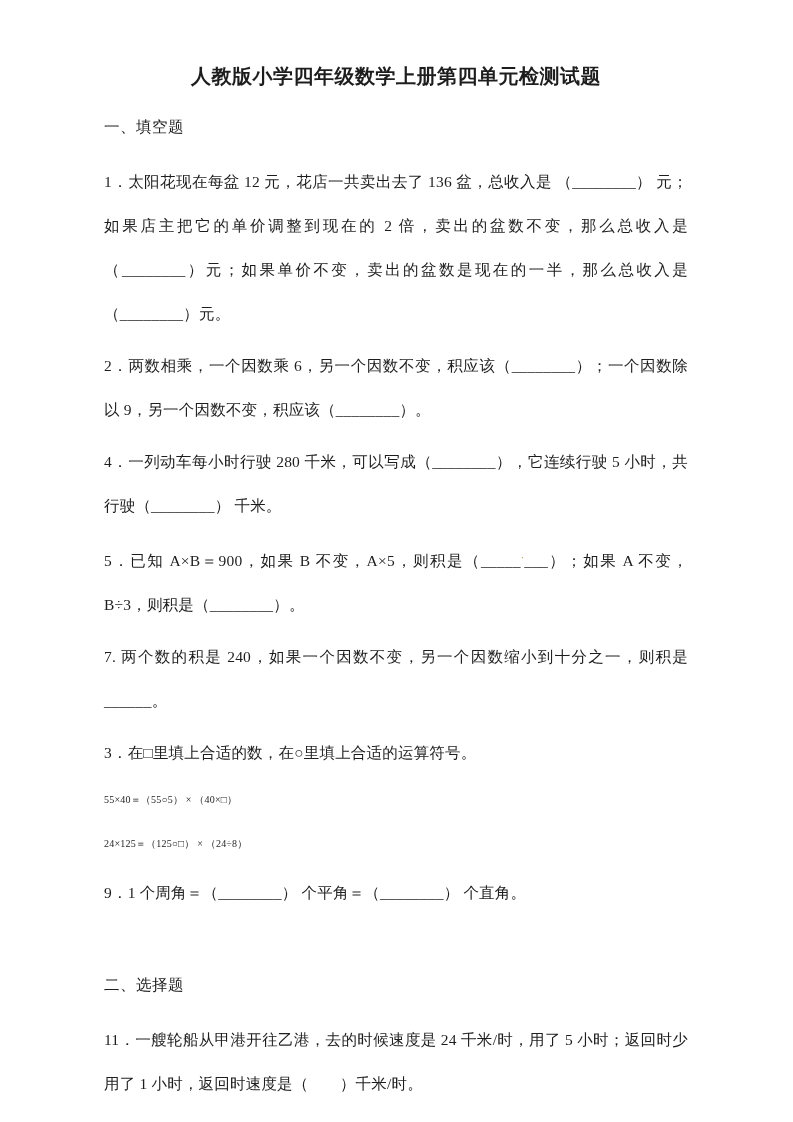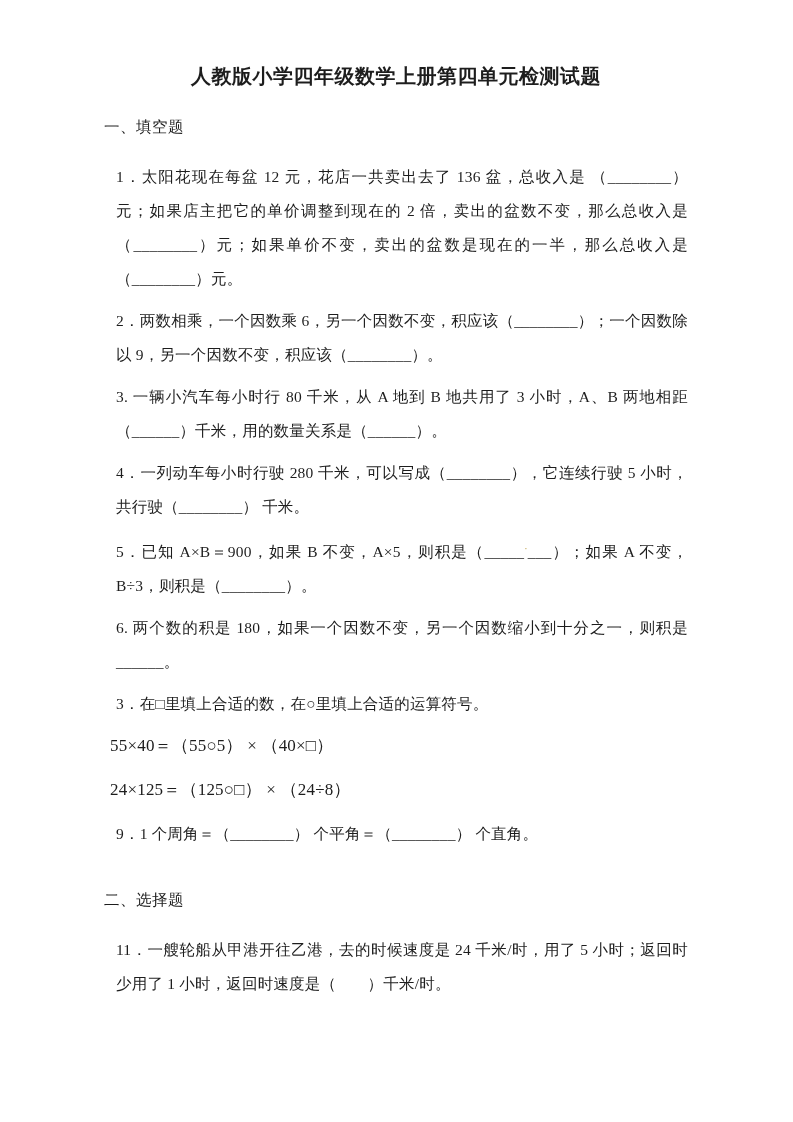--- a/index.html
+++ b/index.html
@@ -28,33 +28,33 @@
     letter-spacing: 0.5px;
   }
   .sec-heading {
     font-size: 15.5px;
     line-height: 22px;
     font-weight: 400;
     margin: 0 0 22px 0;
     letter-spacing: 0.5px;
   }
   .sec-heading.mc {
-    margin-top: 38px;
+    margin-top: 59px;
   }
   p.q {
     font-size: 15.5px;
-    line-height: 34px;
-    margin: 0 0 8px 12px;
+    line-height: 44px;
+    margin: 0 0 8px 0;
     text-align: justify;
     letter-spacing: 0.2px;
   }
   p.formula {
-    font-size: 17px;
+    font-size: 10px;
     line-height: 34px;
-    margin: 0 0 10px 6px;
+    margin: 0 0 10px 0;
     text-align: left;
     letter-spacing: 0.2px;
   }
   .q5-dot {
     color: #b89a3e;
     font-size: 10px;
     vertical-align: 5px;
   }
 </style>
 </head>
@@ -63,27 +63,26 @@
 <div class="page">
 
   <h1 class="doc-title">人教版小学四年级数学上册第四单元检测试题</h1>
 
   <h2 class="sec-heading">一、填空题</h2>
 
   <p class="q">1．太阳花现在每盆 12 元，花店一共卖出去了 136 盆，总收入是 （________） 元；如果店主把它的单价调整到现在的 2 倍，卖出的盆数不变，那么总收入是（________）元；如果单价不变，卖出的盆数是现在的一半，那么总收入是（________）元。</p>
 
   <p class="q">2．两数相乘，一个因数乘 6，另一个因数不变，积应该（________）；一个因数除以 9，另一个因数不变，积应该（________）。</p>
 
-  <p class="q">3. 一辆小汽车每小时行 80 千米，从 A 地到 B 地共用了 3 小时，A、B 两地相距（______）千米，用的数量关系是（______）。</p>
 
   <p class="q">4．一列动车每小时行驶 280 千米，可以写成（________），它连续行驶 5 小时，共行驶（________） 千米。</p>
 
   <p class="q"><span>5．已知 A×B＝900，如果 B 不变，A×5，则积是（_____</span><span class="q5-dot">·</span><span>___）；如果 A 不变，B÷3，则积是（________）。</span></p>
 
-  <p class="q">6. 两个数的积是 180，如果一个因数不变，另一个因数缩小到十分之一，则积是______。</p>
+  <p class="q">7. 两个数的积是 240，如果一个因数不变，另一个因数缩小到十分之一，则积是______。</p>
 
 
   <p class="q">3．在□里填上合适的数，在○里填上合适的运算符号。</p>
 
   <p class="formula">55×40＝（55○5） × （40×□）</p>
 
   <p class="formula">24×125＝（125○□） × （24÷8）</p>
 
   <p class="q">9．1 个周角＝（________） 个平角＝（________） 个直角。</p>
 

